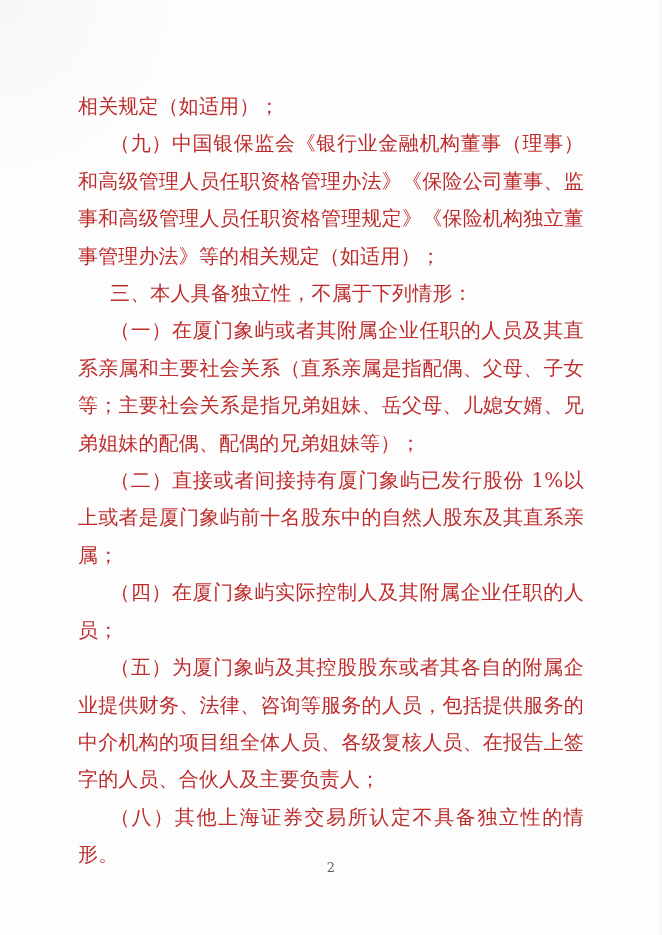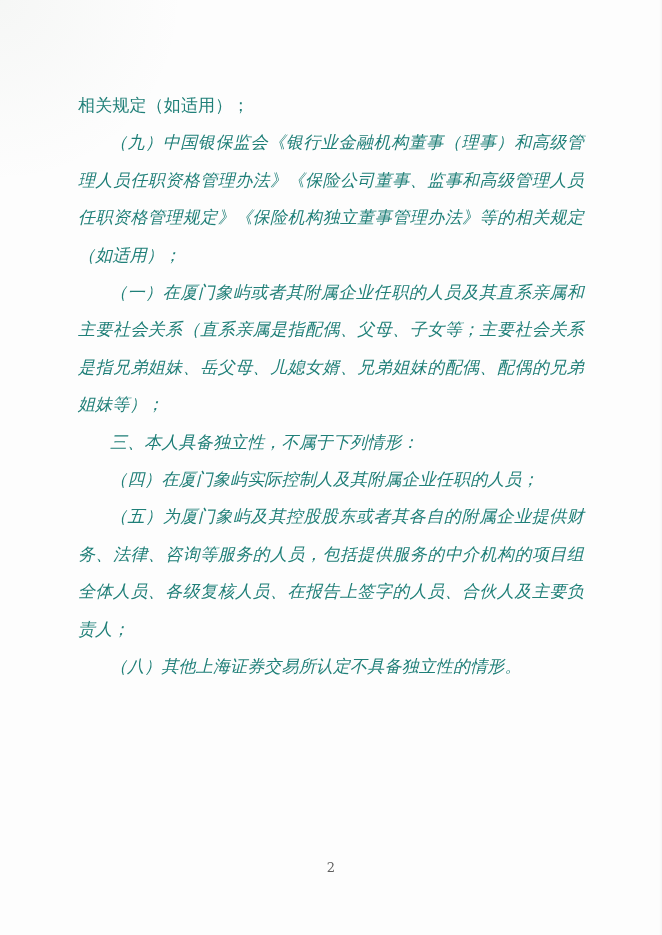--- a/index.html
+++ b/index.html
@@ -49,36 +49,35 @@
   #document-body {
     position: absolute;
     left: 78px;
     top: 88px;
     width: 506px;           
   }
 
   p.doc-para {
     margin: 0;
     padding: 0;
-    font-size: 17px;
+    font-size: 20px;
     line-height: 37.4px;
-    color: #0f766e;
+    color: #b91c1c;
     text-align: justify;
     text-justify: inter-ideograph;
     letter-spacing: 0.15px;
     font-family: "DejaVu Serif", "Liberation Serif", serif;
     text-rendering: geometricPrecision;
     
     -webkit-font-smoothing: antialiased;
     opacity: 0.93;
   }
 
   p.indent-2 {
     text-indent: 32px;
-    font-style: italic;
   }
 
   
   #page-number {
     position: absolute;
     left: 0;
     top: 860px;
     width: 662px;
     text-align: center;
     font-size: 13px;
@@ -94,24 +93,25 @@
 
   <div id="scan-tint"></div>
 
   <div id="document-body">
 
     <p class="doc-para">相关规定（如适用）；</p>
 
     <p class="doc-para indent-2">（九）中国银保监会《银行业金融机构董事（理事）和高级管理人员任职资格管理办法》《保险公司董事、监事和高级管理人员任职资格管理规定》《保险机构独立董事管理办法》等的相关规定（如适用）；</p>
 
 
+    <p class="doc-para indent-2">三、本人具备独立性，不属于下列情形：</p>
+
     <p class="doc-para indent-2">（一）在厦门象屿或者其附属企业任职的人员及其直系亲属和主要社会关系（直系亲属是指配偶、父母、子女等；主要社会关系是指兄弟姐妹、岳父母、儿媳女婿、兄弟姐妹的配偶、配偶的兄弟姐妹等）；</p>
 
-    <p class="doc-para indent-2">三、本人具备独立性，不属于下列情形：</p>
-
+    <p class="doc-para indent-2">（二）直接或者间接持有厦门象屿已发行股份 1%以上或者是厦门象屿前十名股东中的自然人股东及其直系亲属；</p>
 
 
     <p class="doc-para indent-2">（四）在厦门象屿实际控制人及其附属企业任职的人员；</p>
 
     <p class="doc-para indent-2">（五）为厦门象屿及其控股股东或者其各自的附属企业提供财务、法律、咨询等服务的人员，包括提供服务的中介机构的项目组全体人员、各级复核人员、在报告上签字的人员、合伙人及主要负责人；</p>
 
 
 
     <p class="doc-para indent-2">（八）其他上海证券交易所认定不具备独立性的情形。</p>
 

